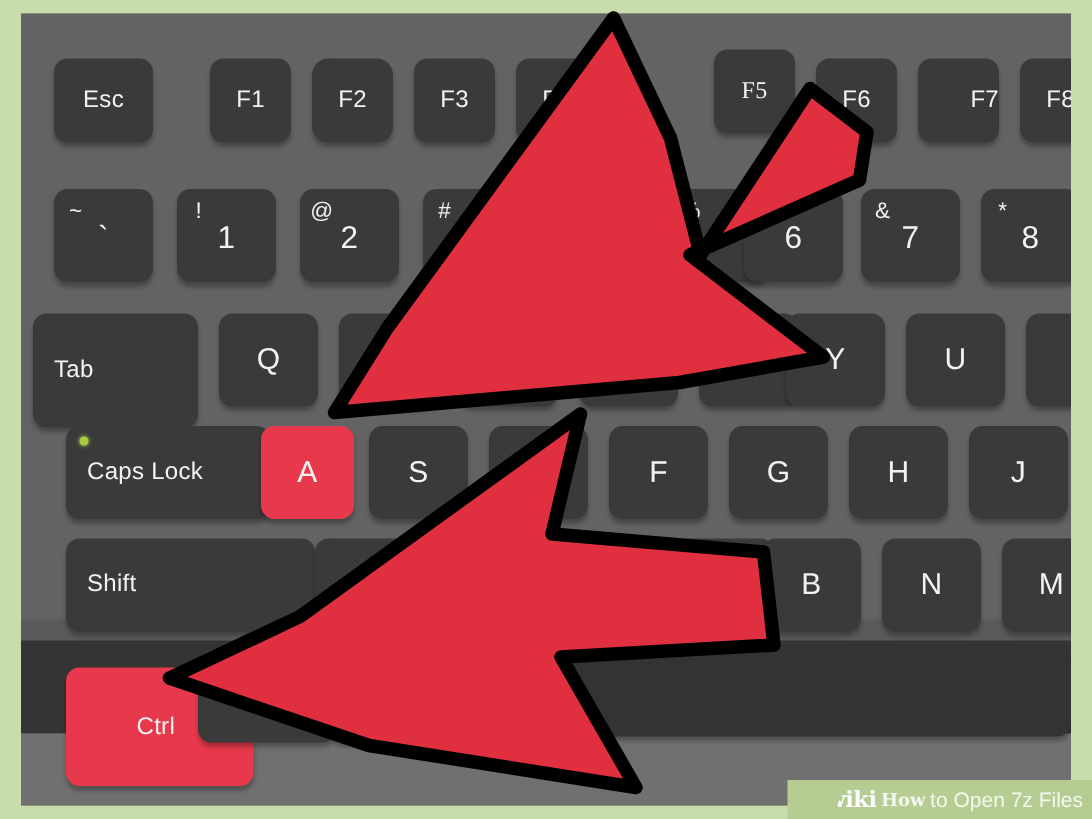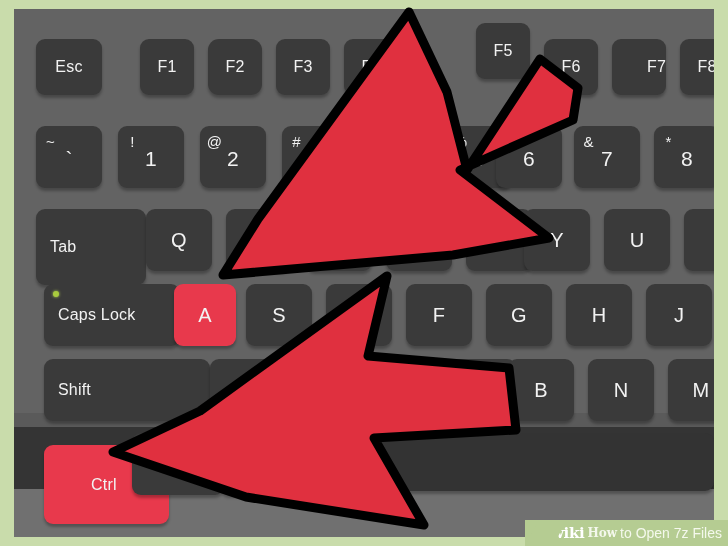--- a/index.html
+++ b/index.html
@@ -195,21 +195,21 @@
         </div>
         <div class="key fn" style="left: 194px; top: 30px; width: 54px; height: 56px; border-radius: 11px;">
           <span>F2</span>
         </div>
         <div class="key fn" style="left: 262px; top: 30px; width: 54px; height: 56px;">
           <span>F3</span>
         </div>
         <div class="key fn" style="left: 330px; top: 30px; width: 54px; height: 56px;">
           <span>F4</span>
         </div>
-        <div class="key fn" style="left: 462px; top: 14px; width: 54px; height: 56px;">
+        <div class="key fn" style="left: 462px; top: 24px; width: 54px; height: 56px; font-family: Liberation Serif, serif;">
           <span>F5</span>
         </div>
         <div class="key fn" style="left: 530px; top: 30px; width: 54px; height: 56px;">
           <span>F6</span>
         </div>
         <div class="key fn" style="left: 598px; top: 30px; width: 54px; height: 56px; justify-content: flex-end;">
           <span>F7</span>
         </div>
         <div class="key fn" style="left: 666px; top: 30px; width: 54px; height: 56px;">
           <span>F8</span>
@@ -243,21 +243,21 @@
           <span class="primary">6</span>
         </div>
         <div class="key num" style="left: 560px; top: 117px; width: 66px; height: 62px;">
           <span class="secondary">&amp;</span>
           <span class="primary">7</span>
         </div>
         <div class="key num" style="left: 640px; top: 117px; width: 66px; height: 62px;">
           <span class="secondary">*</span>
           <span class="primary">8</span>
         </div>
-        <div class="key wide" style="left: 22px; top: 200px; width: 96px; height: 76px;">
+        <div class="key wide" style="left: 8px; top: 200px; width: 96px; height: 76px;">
           <span>Tab</span>
         </div>
         <div class="key" style="left: 132px; top: 200px; width: 66px; height: 62px;">
           <span>Q</span>
         </div>
         <div class="key" style="left: 212px; top: 200px; width: 66px; height: 62px;">
           <span>W</span>
         </div>
         <div class="key" style="left: 292px; top: 200px; width: 66px; height: 62px;">
           <span>E</span>

